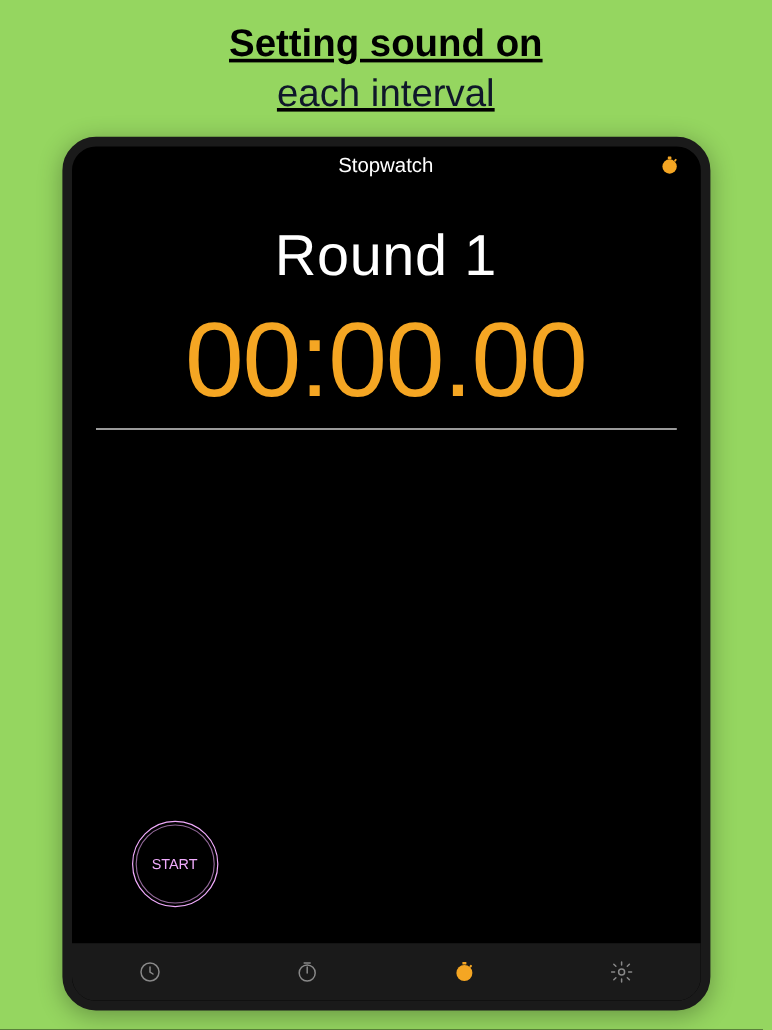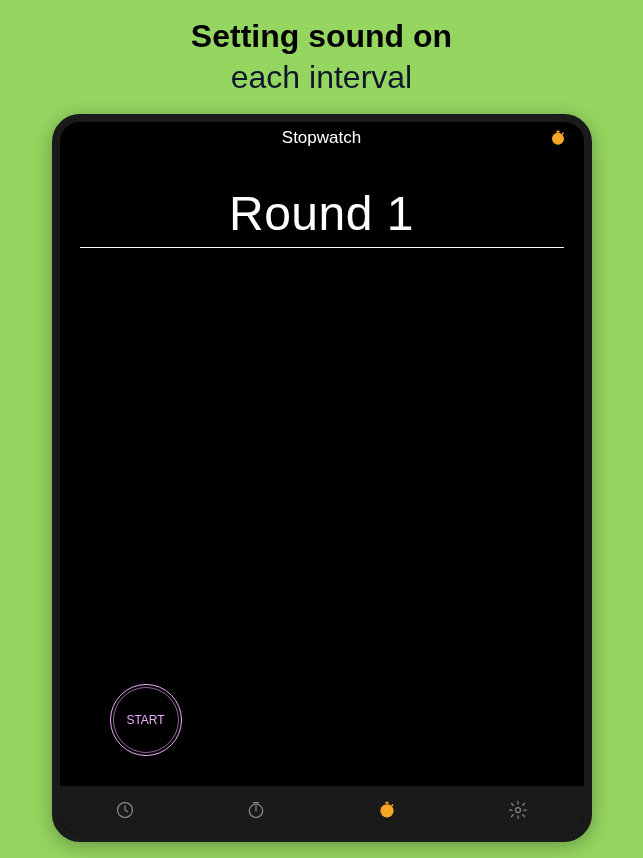--- a/index.html
+++ b/index.html
@@ -10,20 +10,21 @@
       font-family: -apple-system, BlinkMacSystemFont, "Helvetica Neue", Arial, sans-serif;
       display: flex;
       flex-direction: column;
       align-items: center;
       overflow: hidden;
     }
     .promo-text {
       text-align: center;
       margin-top: 18px;
       margin-bottom: 18px;
+      text-decoration: underline;
     }
     .promo-bold {
       font-size: 32px;
       font-weight: 700;
       color: #000;
       display: block;
     }
     .promo-regular {
       font-size: 32px;
       font-weight: 300;
@@ -207,20 +208,21 @@
       <svg viewBox="0 0 24 24" width="18" height="18" fill="#f5a623">
         <circle cx="12" cy="13" r="8"></circle>
         <rect x="10" y="2" width="4" height="3" rx="0.5"></rect>
         <rect x="17.5" y="4.5" width="2" height="3" rx="0.5" transform="rotate(40 18.5 6)"></rect>
       </svg>
     </span>
   </div>
 
   <div class="main-area">
     <div class="round-label">Round 1</div>
+    <div class="timer-display">00:00.00</div>
     <div class="divider"></div>
     <div class="spacer"></div>
 
     <div class="controls">
       <div class="circle-btn btn-start">
         <span>START</span>
       </div>
     </div>
   </div>
 

